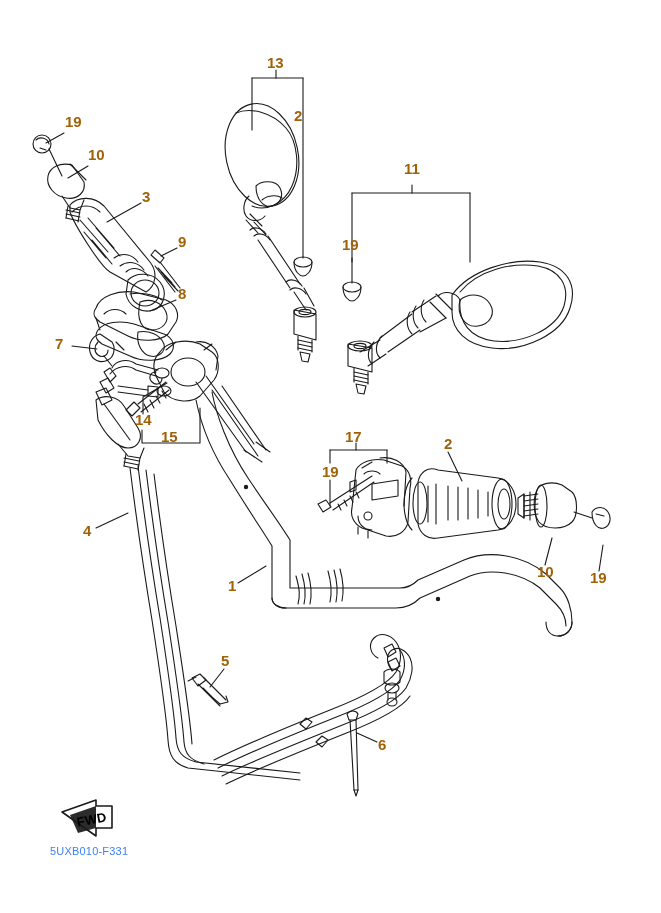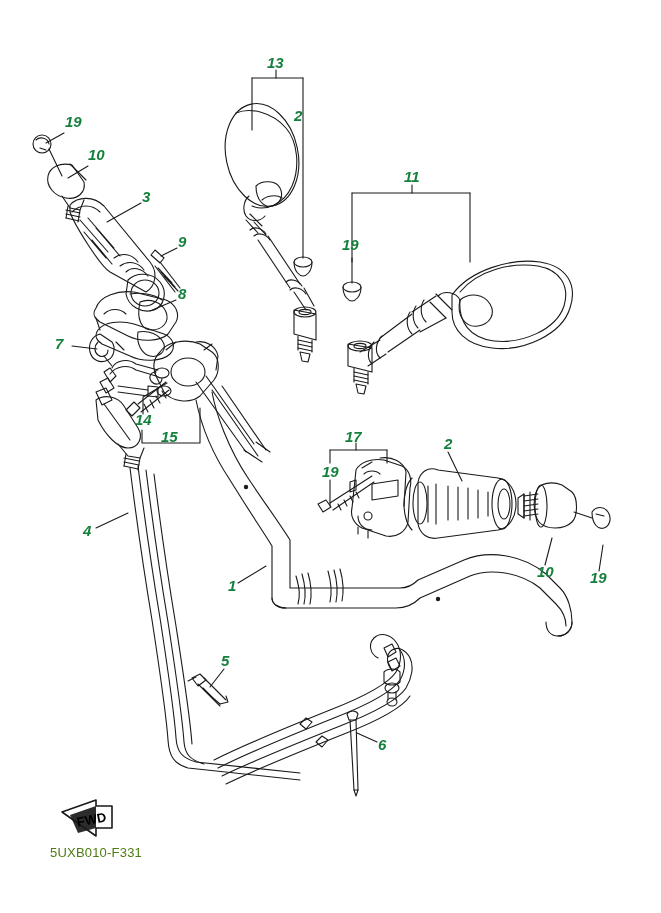--- a/index.html
+++ b/index.html
@@ -1,23 +1,23 @@
 <!DOCTYPE html>
 <html><head>
 <meta charset="utf-8">
 <style>
   html,body{margin:0;padding:0;background:#ffffff;}
   body{width:661px;height:913px;position:relative;overflow:hidden;
        font-family:"Liberation Sans",sans-serif;color:#000;}
   #sheet{position:absolute;left:0;top:0;width:661px;height:913px;background:#fff;}
   svg{position:absolute;left:0;top:0;}
   .lbl{position:absolute;font-family:"Liberation Sans",sans-serif;
-       font-size:15px;font-weight:bold;color:#15803d;line-height:1;white-space:nowrap;font-style:italic;}
+       font-size:15px;font-weight:bold;color:#a16207;line-height:1;white-space:nowrap;}
   .partno{position:absolute;font-family:"Liberation Sans",sans-serif;
-          font-size:13px;color:#4d7c0f;letter-spacing:.2px;white-space:nowrap;}
+          font-size:11px;color:#3b82f6;letter-spacing:.2px;white-space:nowrap;}
 </style>
 </head>
 <body>
 
 <div id="sheet">
 
 <svg width="661" height="913" viewBox="0 0 661 913" fill="none" stroke="#1a1a1a" stroke-width="1.1" stroke-linecap="round" stroke-linejoin="round">
 
   <g stroke-width="1.1">
 
@@ -378,21 +378,21 @@
 <div class="lbl" style="left:228px;top:578px">1</div>
 <div class="lbl" style="left:444px;top:436px">2</div>
 <div class="lbl" style="left:142px;top:189px">3</div>
 <div class="lbl" style="left:83px;top:523px">4</div>
 <div class="lbl" style="left:221px;top:653px">5</div>
 <div class="lbl" style="left:378px;top:737px">6</div>
 <div class="lbl" style="left:55px;top:336px">7</div>
 <div class="lbl" style="left:178px;top:286px">8</div>
 <div class="lbl" style="left:178px;top:234px">9</div>
 <div class="lbl" style="left:88px;top:147px">10</div>
-<div class="lbl" style="left:404px;top:169px">11</div>
+<div class="lbl" style="left:404px;top:161px">11</div>
 <div class="lbl" style="left:342px;top:237px">19</div>
 <div class="lbl" style="left:267px;top:55px">13</div>
 <div class="lbl" style="left:294px;top:108px">2</div>
 <div class="lbl" style="left:161px;top:429px">15</div>
 <div class="lbl" style="left:135px;top:412px">14</div>
 <div class="lbl" style="left:345px;top:429px">17</div>
 <div class="lbl" style="left:322px;top:464px">19</div>
 <div class="lbl" style="left:65px;top:114px">19</div>
 <div class="lbl" style="left:537px;top:564px">10</div>
 <div class="lbl" style="left:590px;top:570px">19</div>

